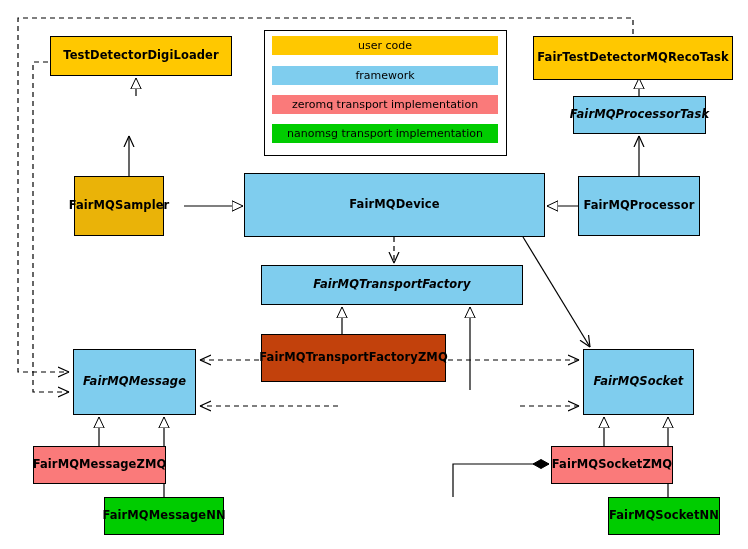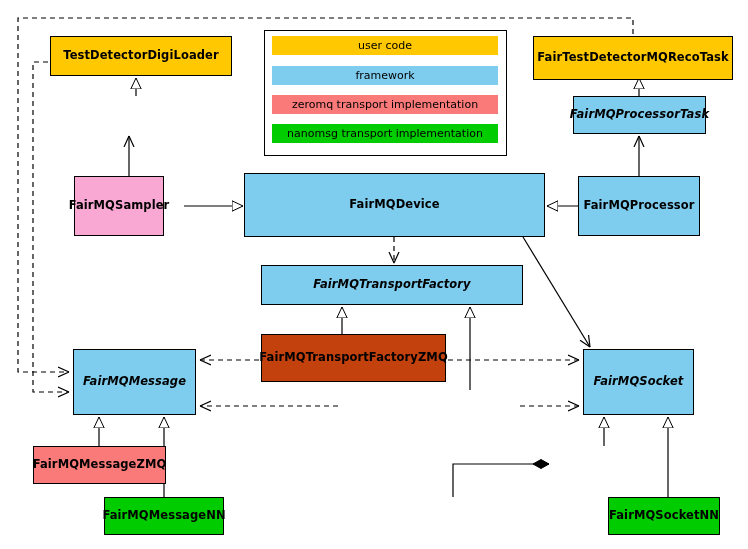--- a/index.html
+++ b/index.html
@@ -95,21 +95,21 @@
 
   <div class="node" style="left:533px;top:36px;width:200px;height:44px;background:#FFC800;">
     <span>FairTestDetectorMQRecoTask</span>
     </div>
 
 
   <div class="node abstract" style="left:573px;top:96px;width:133px;height:38px;background:#7FCDEE;">
     <span>FairMQProcessorTask</span>
     </div>
 
-  <div class="node" style="left:74px;top:176px;width:90px;height:60px;background:#f9a8d4;">
+  <div class="node" style="left:74px;top:176px;width:90px;height:60px;background:#eab308;">
     <span>FairMQSampler</span>
     </div>
 
   <div class="node" style="left:244px;top:173px;width:301px;height:64px;background:#7FCDEE;">
     <span>FairMQDevice</span>
     </div>
 
   <div class="node" style="left:578px;top:176px;width:122px;height:60px;background:#7FCDEE;">
     <span>FairMQProcessor</span>
     </div>
@@ -132,19 +132,22 @@
     </div>
 
   <div class="node" style="left:33px;top:446px;width:133px;height:36px;background:#FA7A7A;">
     <span>FairMQMessageZMQ</span>
     </div>
 
   <div class="node" style="left:104px;top:497px;width:120px;height:36px;background:#00CC00;">
     <span>FairMQMessageNN</span>
     </div>
 
+  <div class="node" style="left:551px;top:446px;width:122px;height:36px;background:#FA7A7A;">
+    <span>FairMQSocketZMQ</span>
+    </div>
 
   <div class="node" style="left:608px;top:497px;width:112px;height:36px;background:#00CC00;">
     <span>FairMQSocketNN</span>
     </div>
 
 
 </div>
 
 </body></html>

